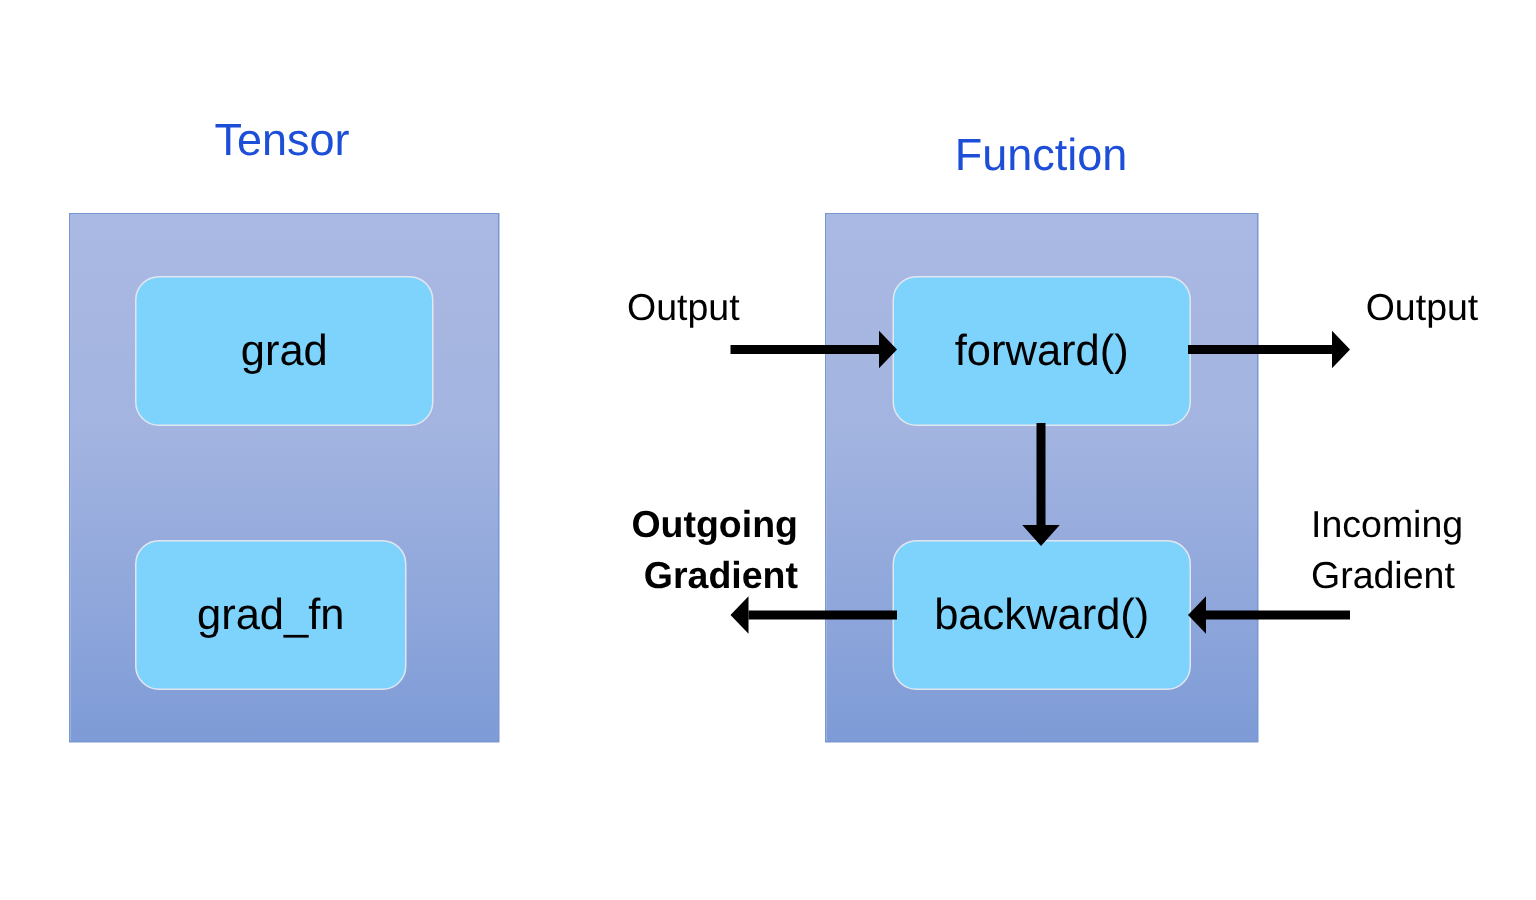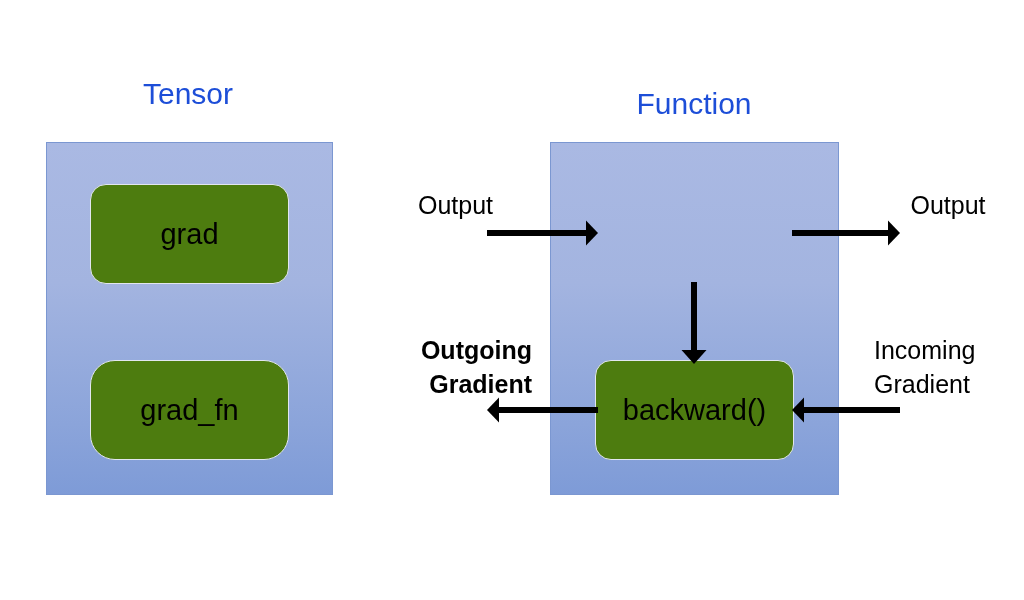--- a/index.html
+++ b/index.html
@@ -39,36 +39,36 @@
     background: linear-gradient(180deg, #aab9e3 0%, #a3b4e0 40%, #8ba4da 80%, #7e9bd7 100%);
     border: 1px solid #7b97d1;
     box-sizing: border-box;
   }
   #panel-tensor   { left: 46px;  top: 142px; width: 287px; height: 353px; }
   #panel-function { left: 550px; top: 142px; width: 289px; height: 353px; }
 
   
   .wbox {
     position: absolute;
-    background: #4d7c0f;
+    background: #7dd3fc;
     border: 1px solid #e2e6ef;
     border-radius: 16px;
     box-sizing: border-box;
     display: flex;
     align-items: center;
     justify-content: center;
   }
   .wbox-label {
     font-size: 29px;
     line-height: 34px;
     color: #000000;
     white-space: nowrap;
   }
   #box-grad     { left: 90px;  top: 184px; width: 199px; height: 100px; }
-  #box-grad-fn  { left: 90px;  top: 360px; width: 199px; height: 100px; border-radius: 25px; }
+  #box-grad-fn  { left: 90px;  top: 360px; width: 181px; height: 100px; }
   #box-forward  { left: 595px; top: 184px; width: 199px; height: 100px; }
   #box-backward { left: 595px; top: 360px; width: 199px; height: 100px; }
 
   
   .arrow-label {
     position: absolute;
     font-size: 25px;
     line-height: 34px;
     color: #000000;
     white-space: pre-line;
@@ -102,20 +102,23 @@
   <div class="wbox" id="box-grad">
     <span class="wbox-label">grad</span>
   </div>
 
   <div class="wbox" id="box-grad-fn">
     <span class="wbox-label">grad_fn</span>
   </div>
 
   <div class="panel" id="panel-function"></div>
 
+  <div class="wbox" id="box-forward">
+    <span class="wbox-label">forward()</span>
+  </div>
 
   <div class="wbox" id="box-backward">
     <span class="wbox-label">backward()</span>
   </div>
 
   <div class="arrow-label" id="label-input">Output</div>
 
   <div class="arrow-label" id="label-output">Output</div>
 
   <div class="arrow-label" id="label-outgoing">Outgoing

